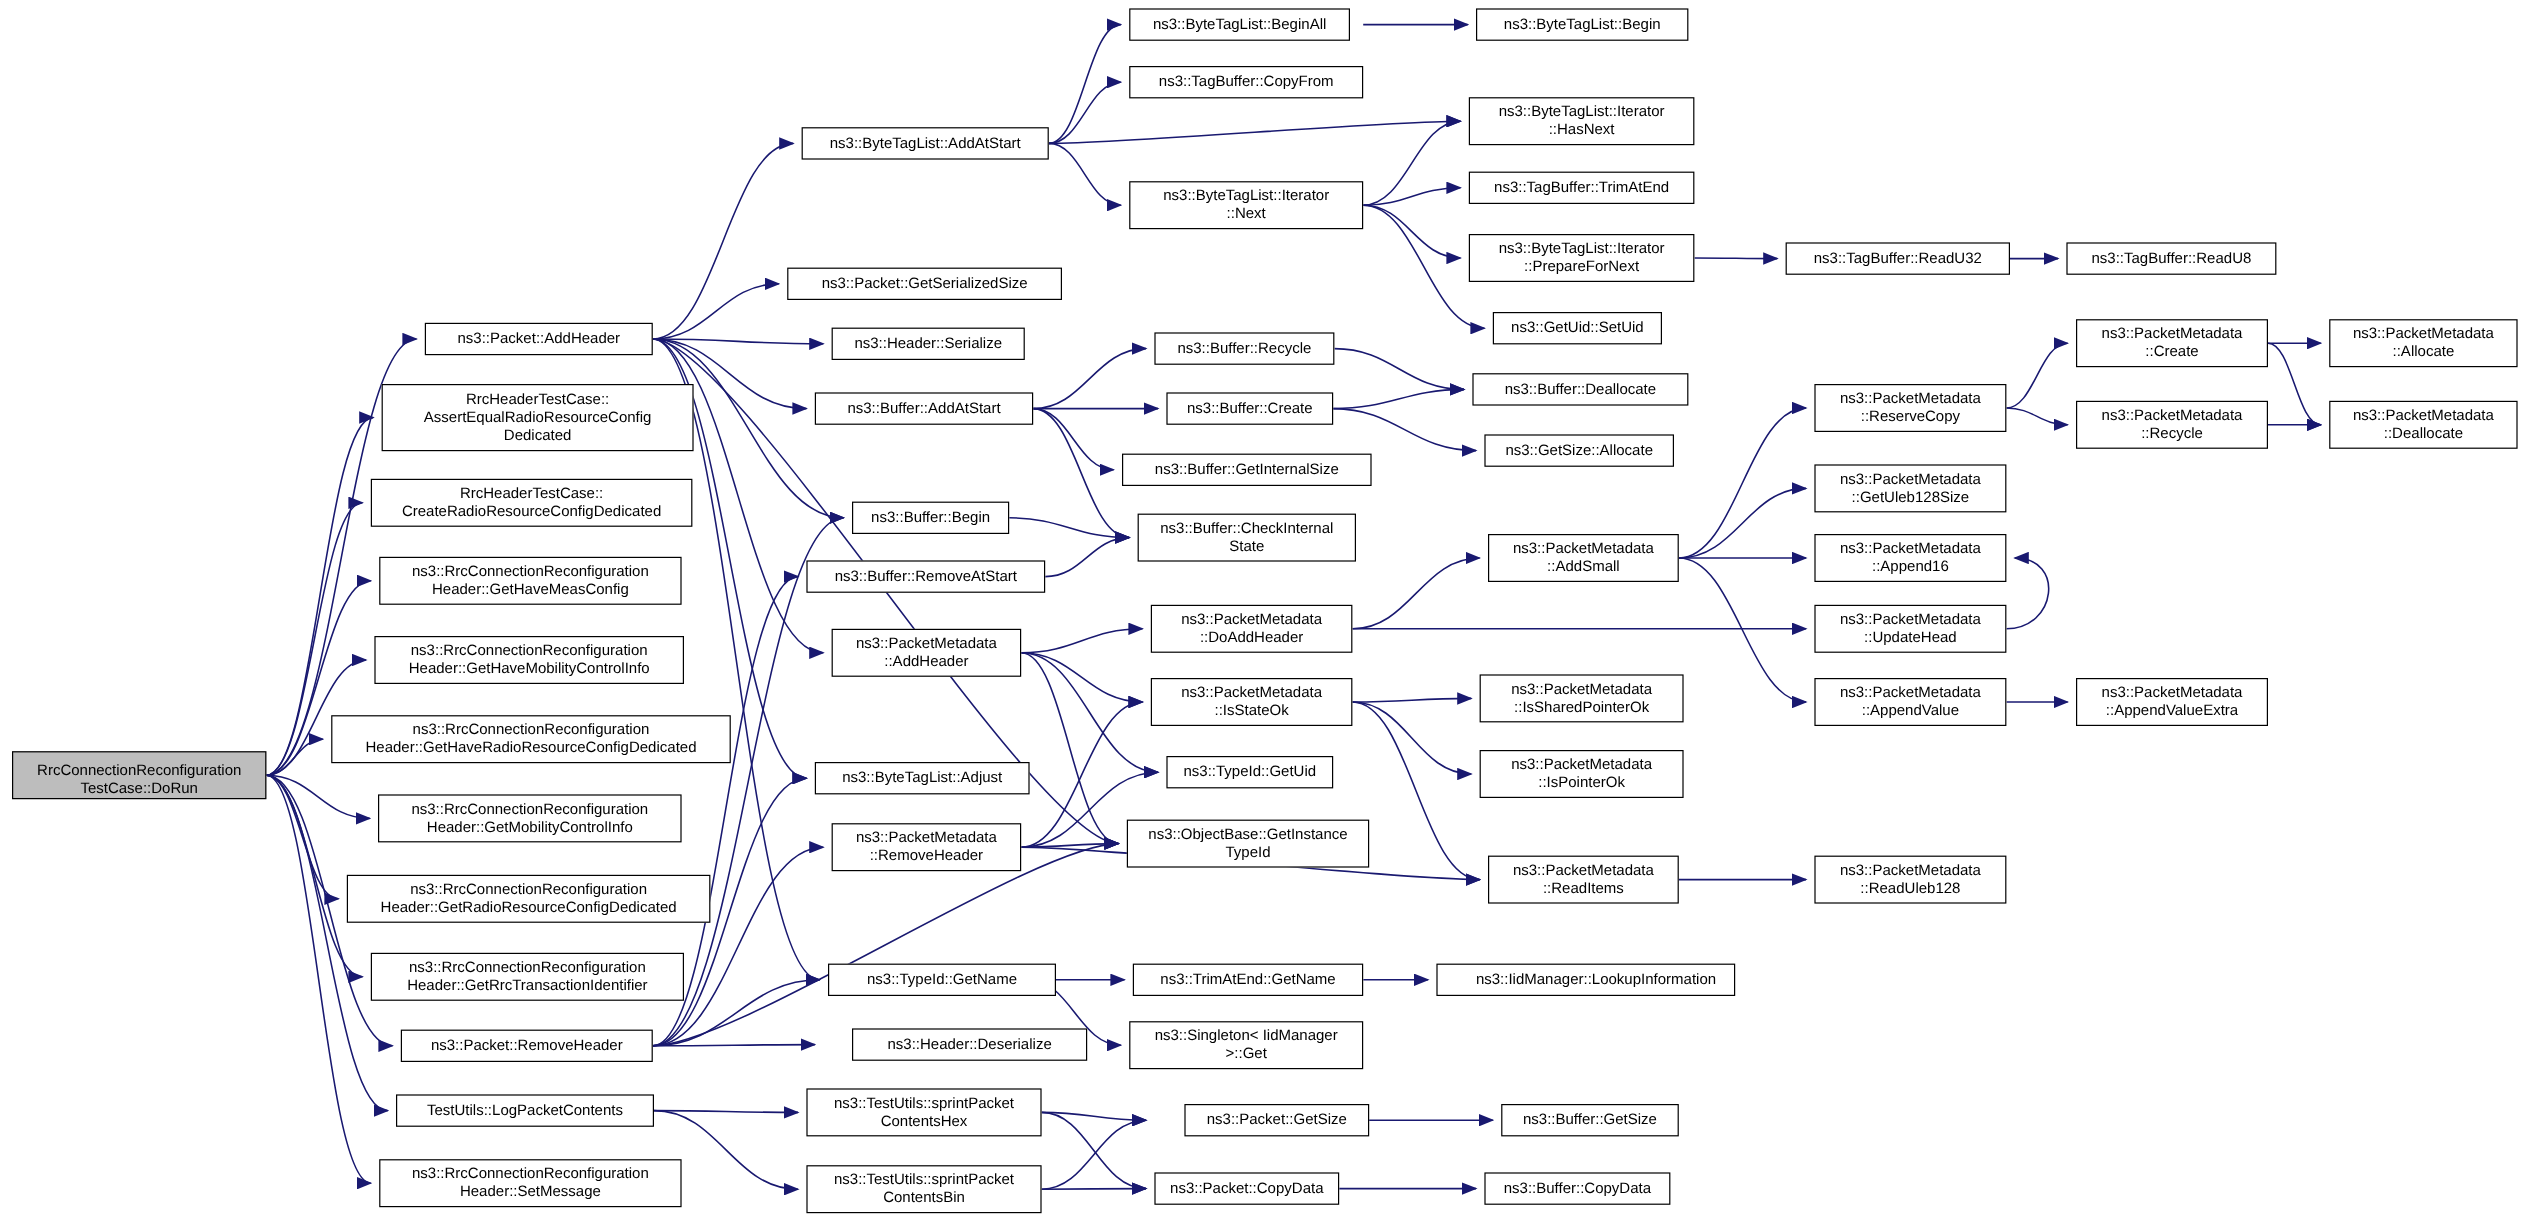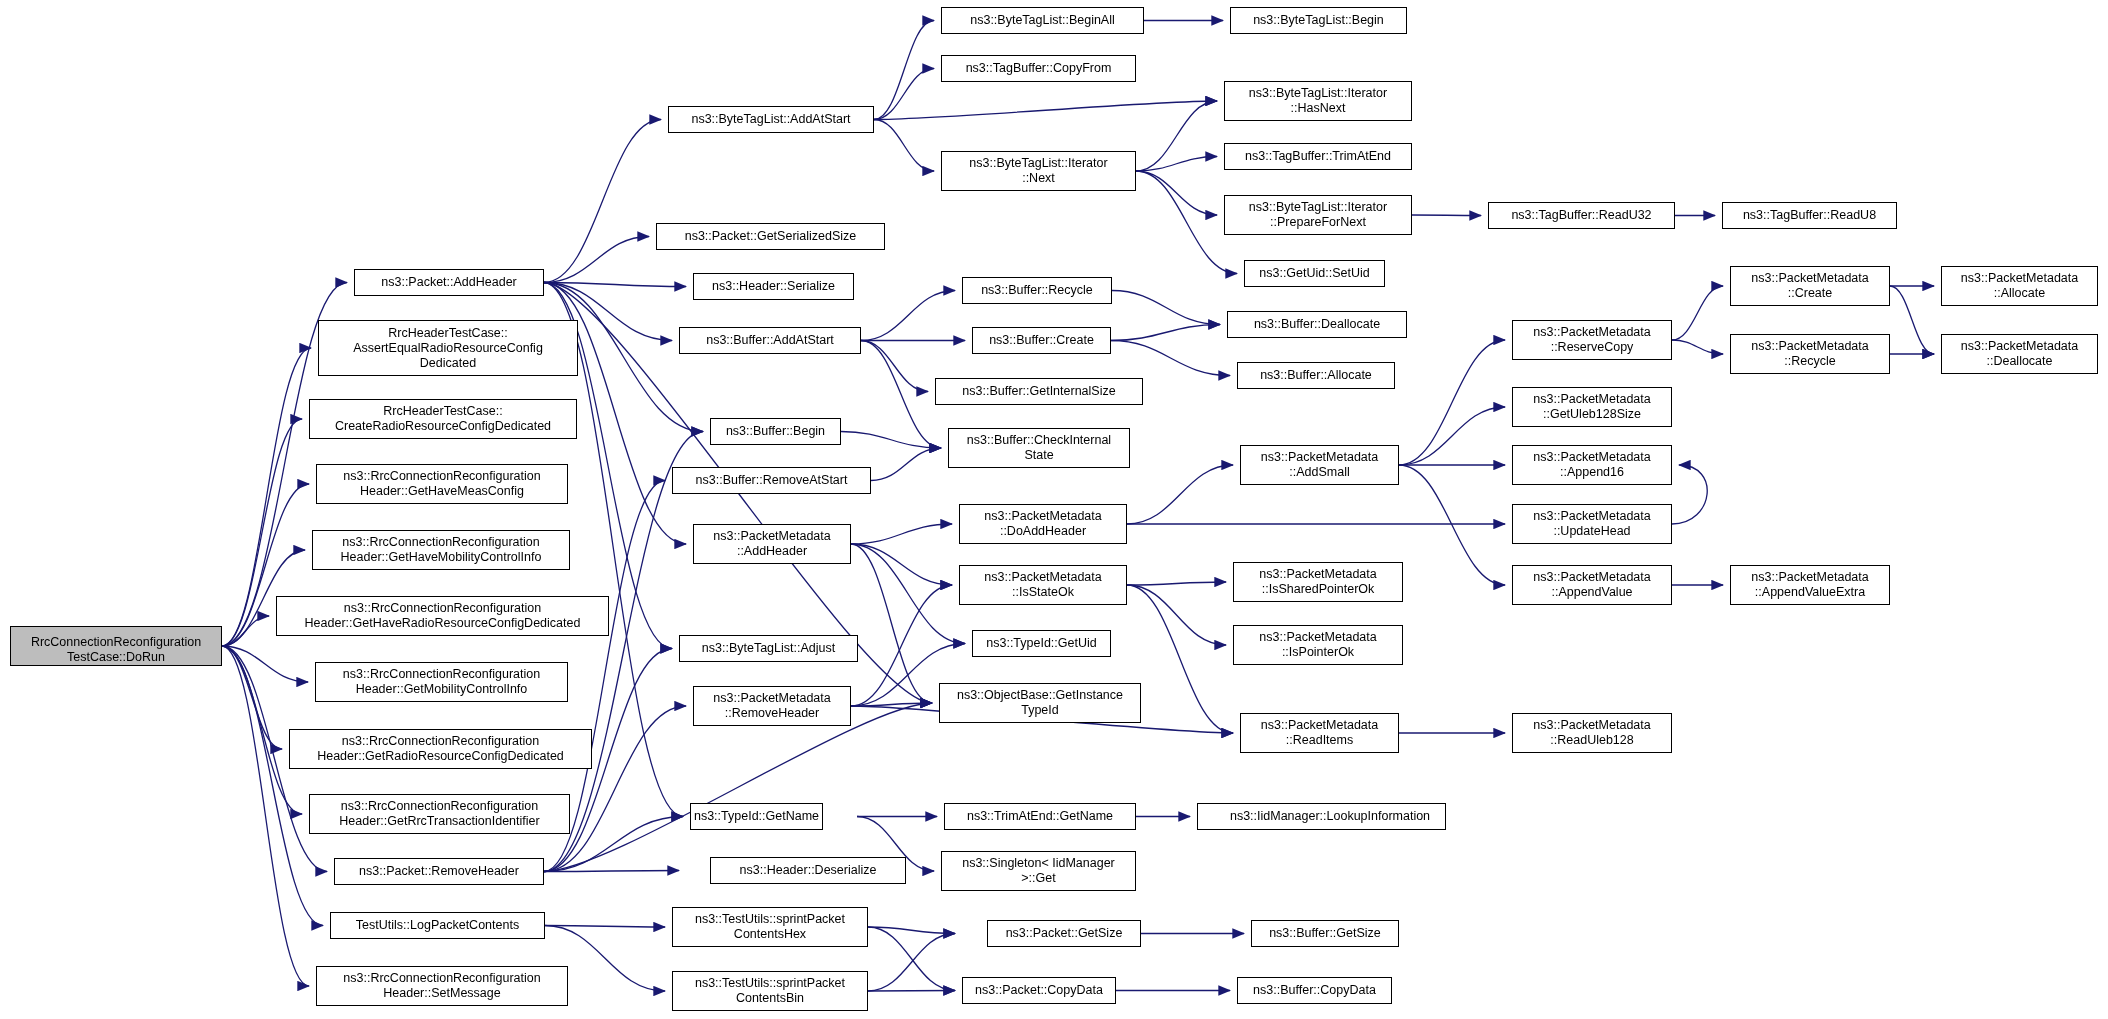--- a/index.html
+++ b/index.html
@@ -185,35 +185,35 @@
       <span>ns3::PacketMetadata
 ::AddHeader</span>
     </div>
     <div class="node" style="left: 679px; top: 635px; width: 179px; height: 27px;">
       <span>ns3::ByteTagList::Adjust</span>
     </div>
     <div class="node" style="left: 693px; top: 686px; width: 158px; height: 40px;">
       <span>ns3::PacketMetadata
 ::RemoveHeader</span>
     </div>
-    <div class="node" style="left: 690px; top: 803px; width: 133px; height: 27px;">
+    <div class="node" style="left: 690px; top: 803px; width: 190px; height: 27px;">
       <span>ns3::TypeId::GetName</span>
     </div>
     <div class="node" style="left: 686px; top: 857px; width: 196px; height: 27px; margin-left: 24px;">
       <span>ns3::Header::Deserialize</span>
     </div>
     <div class="node" style="left: 672px; top: 907px; width: 196px; height: 40px;">
       <span>ns3::TestUtils::sprintPacket
 ContentsHex</span>
     </div>
     <div class="node" style="left: 672px; top: 971px; width: 196px; height: 40px;">
       <span>ns3::TestUtils::sprintPacket
 ContentsBin</span>
     </div>
-    <div class="node" style="left: 941px; top: 7px; width: 203px; height: 27px;">
+    <div class="node" style="left: 941px; top: 7px; width: 184px; height: 27px;">
       <span>ns3::ByteTagList::BeginAll</span>
     </div>
     <div class="node" style="left: 941px; top: 55px; width: 195px; height: 27px;">
       <span>ns3::TagBuffer::CopyFrom</span>
     </div>
     <div class="node" style="left: 941px; top: 151px; width: 195px; height: 40px;">
       <span>ns3::ByteTagList::Iterator
 ::Next</span>
     </div>
     <div class="node" style="left: 962px; top: 277px; width: 150px; height: 27px;">
@@ -271,21 +271,21 @@
       <span>ns3::ByteTagList::Iterator
 ::PrepareForNext</span>
     </div>
     <div class="node" style="left: 1244px; top: 260px; width: 141px; height: 27px;">
       <span>ns3::GetUid::SetUid</span>
     </div>
     <div class="node" style="left: 1227px; top: 311px; width: 180px; height: 27px;">
       <span>ns3::Buffer::Deallocate</span>
     </div>
     <div class="node" style="left: 1237px; top: 362px; width: 158px; height: 27px;">
-      <span>ns3::Buffer::Allocate</span>
+      <span>ns3::GetSize::Allocate</span>
     </div>
     <div class="node" style="left: 1240px; top: 445px; width: 159px; height: 40px;">
       <span>ns3::PacketMetadata
 ::AddSmall</span>
     </div>
     <div class="node" style="left: 1233px; top: 562px; width: 170px; height: 40px;">
       <span>ns3::PacketMetadata
 ::IsSharedPointerOk</span>
     </div>
     <div class="node" style="left: 1233px; top: 625px; width: 170px; height: 40px;">

